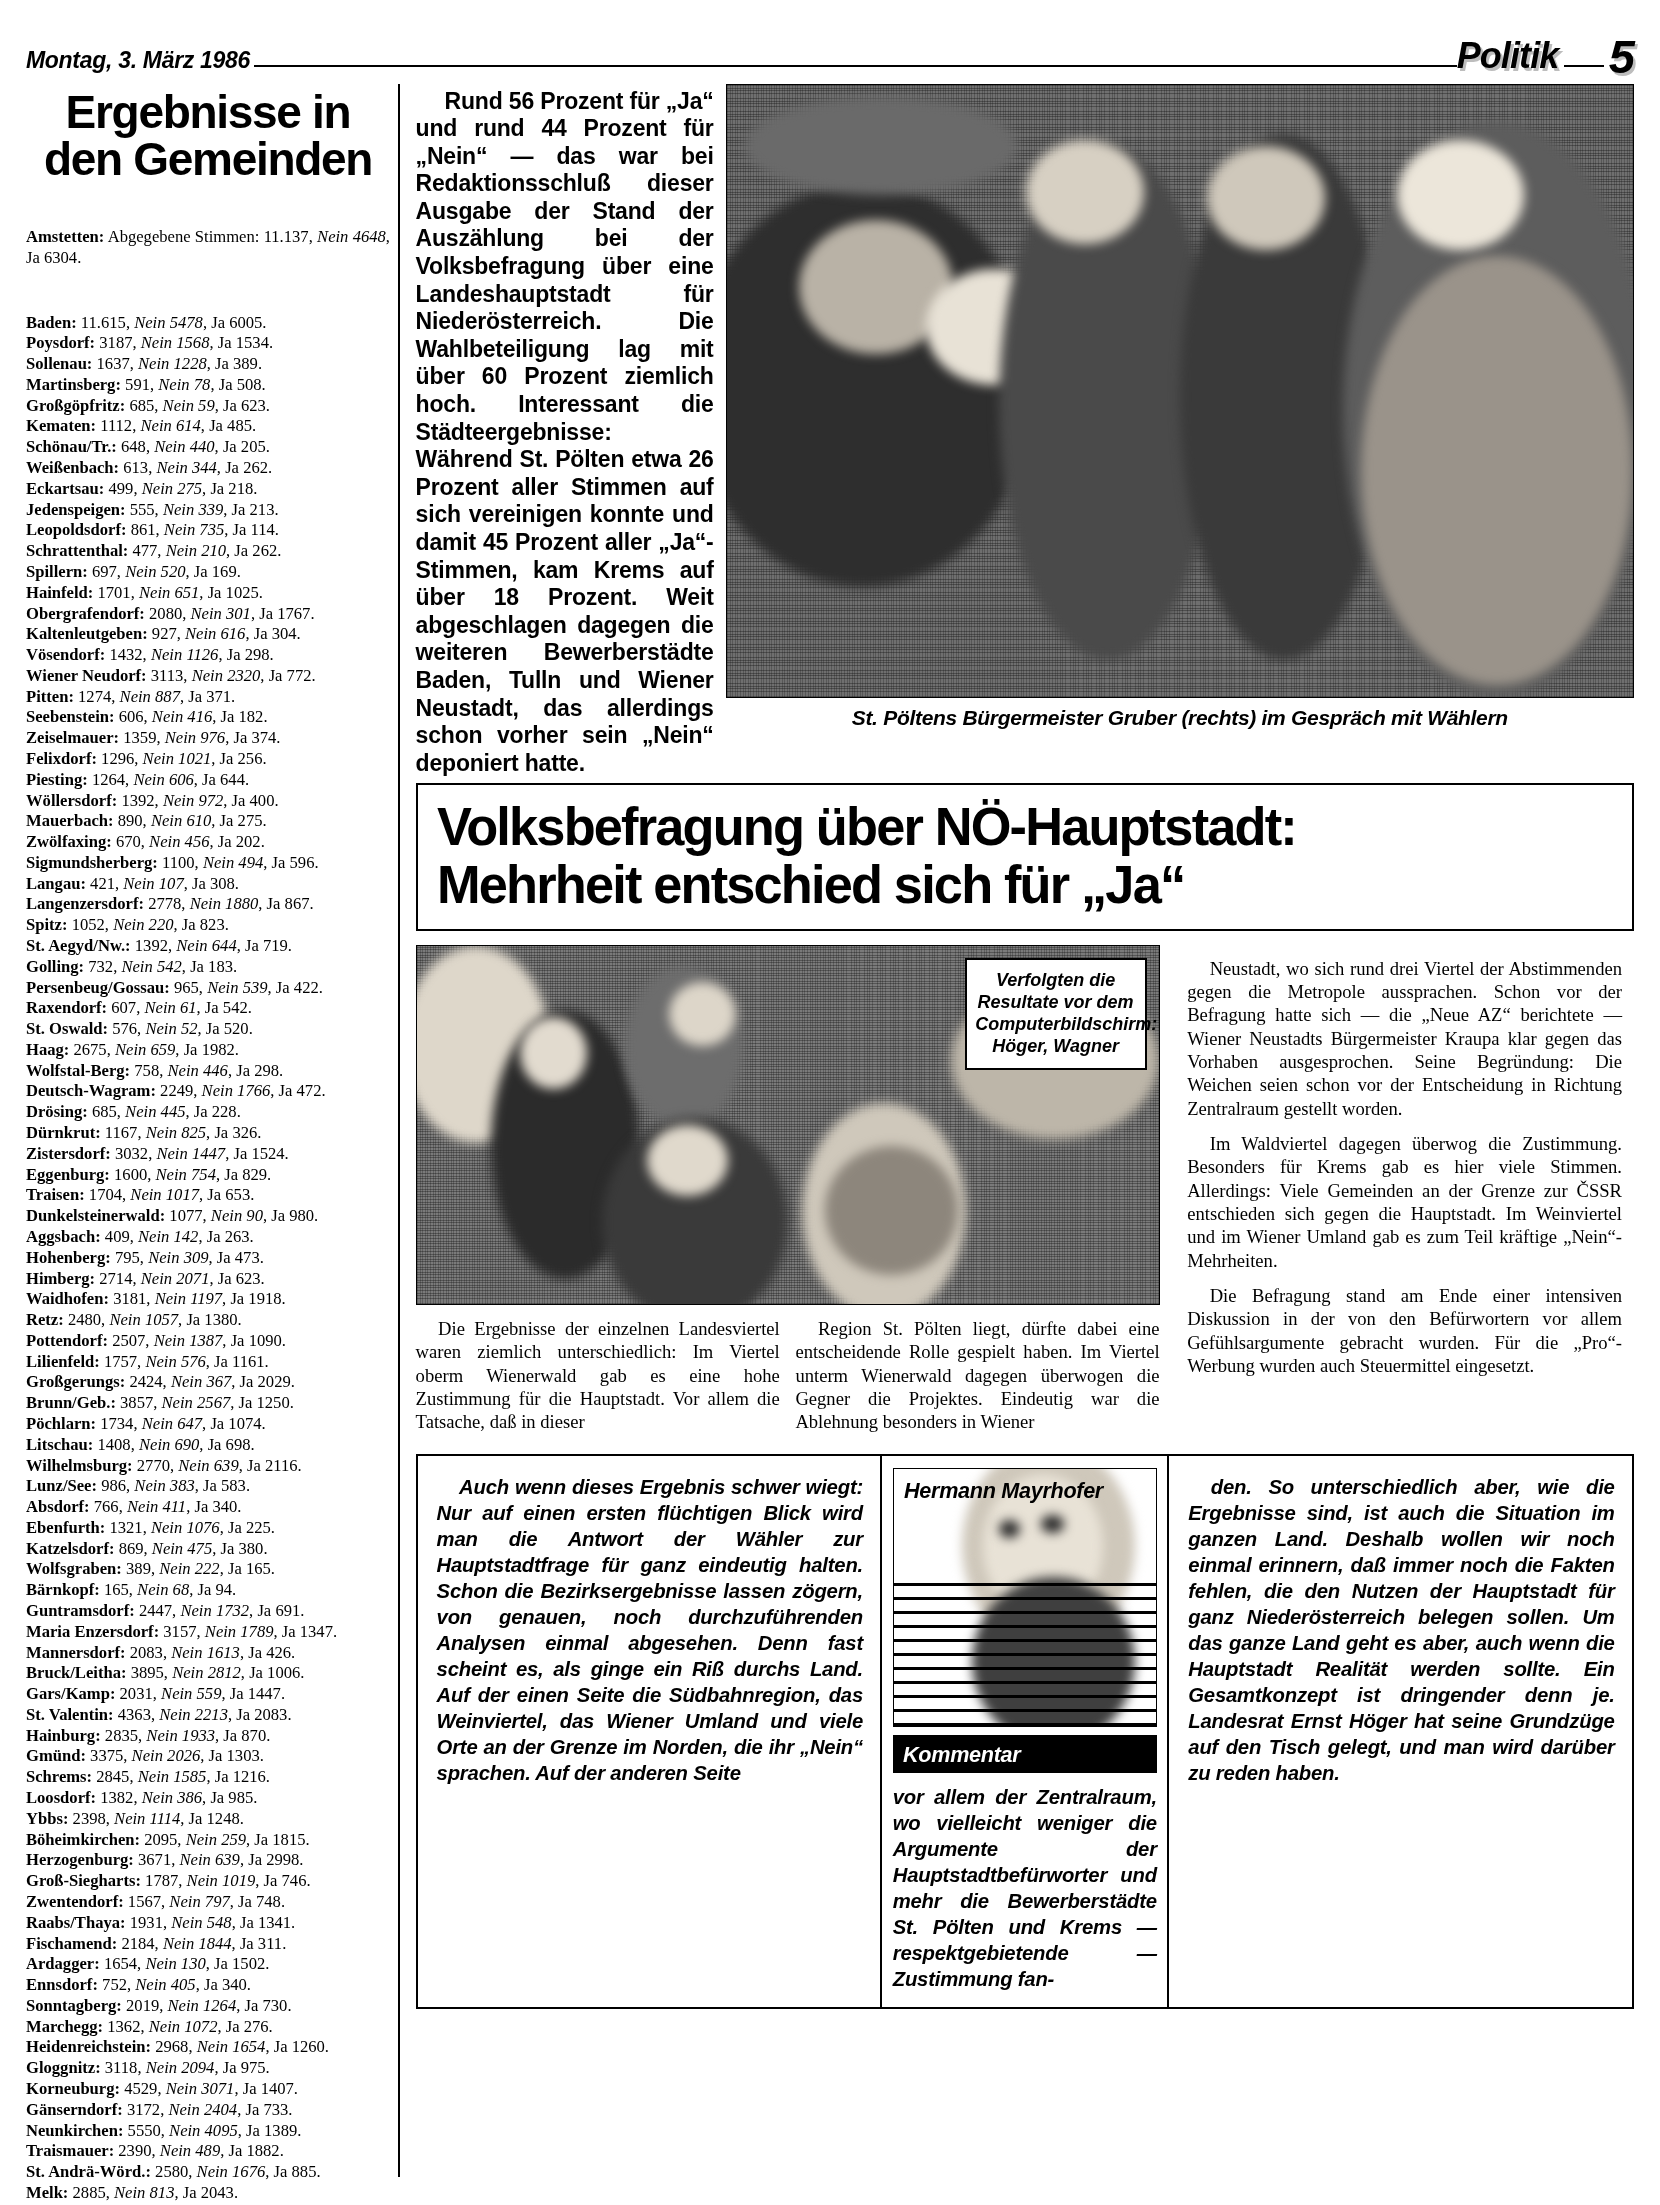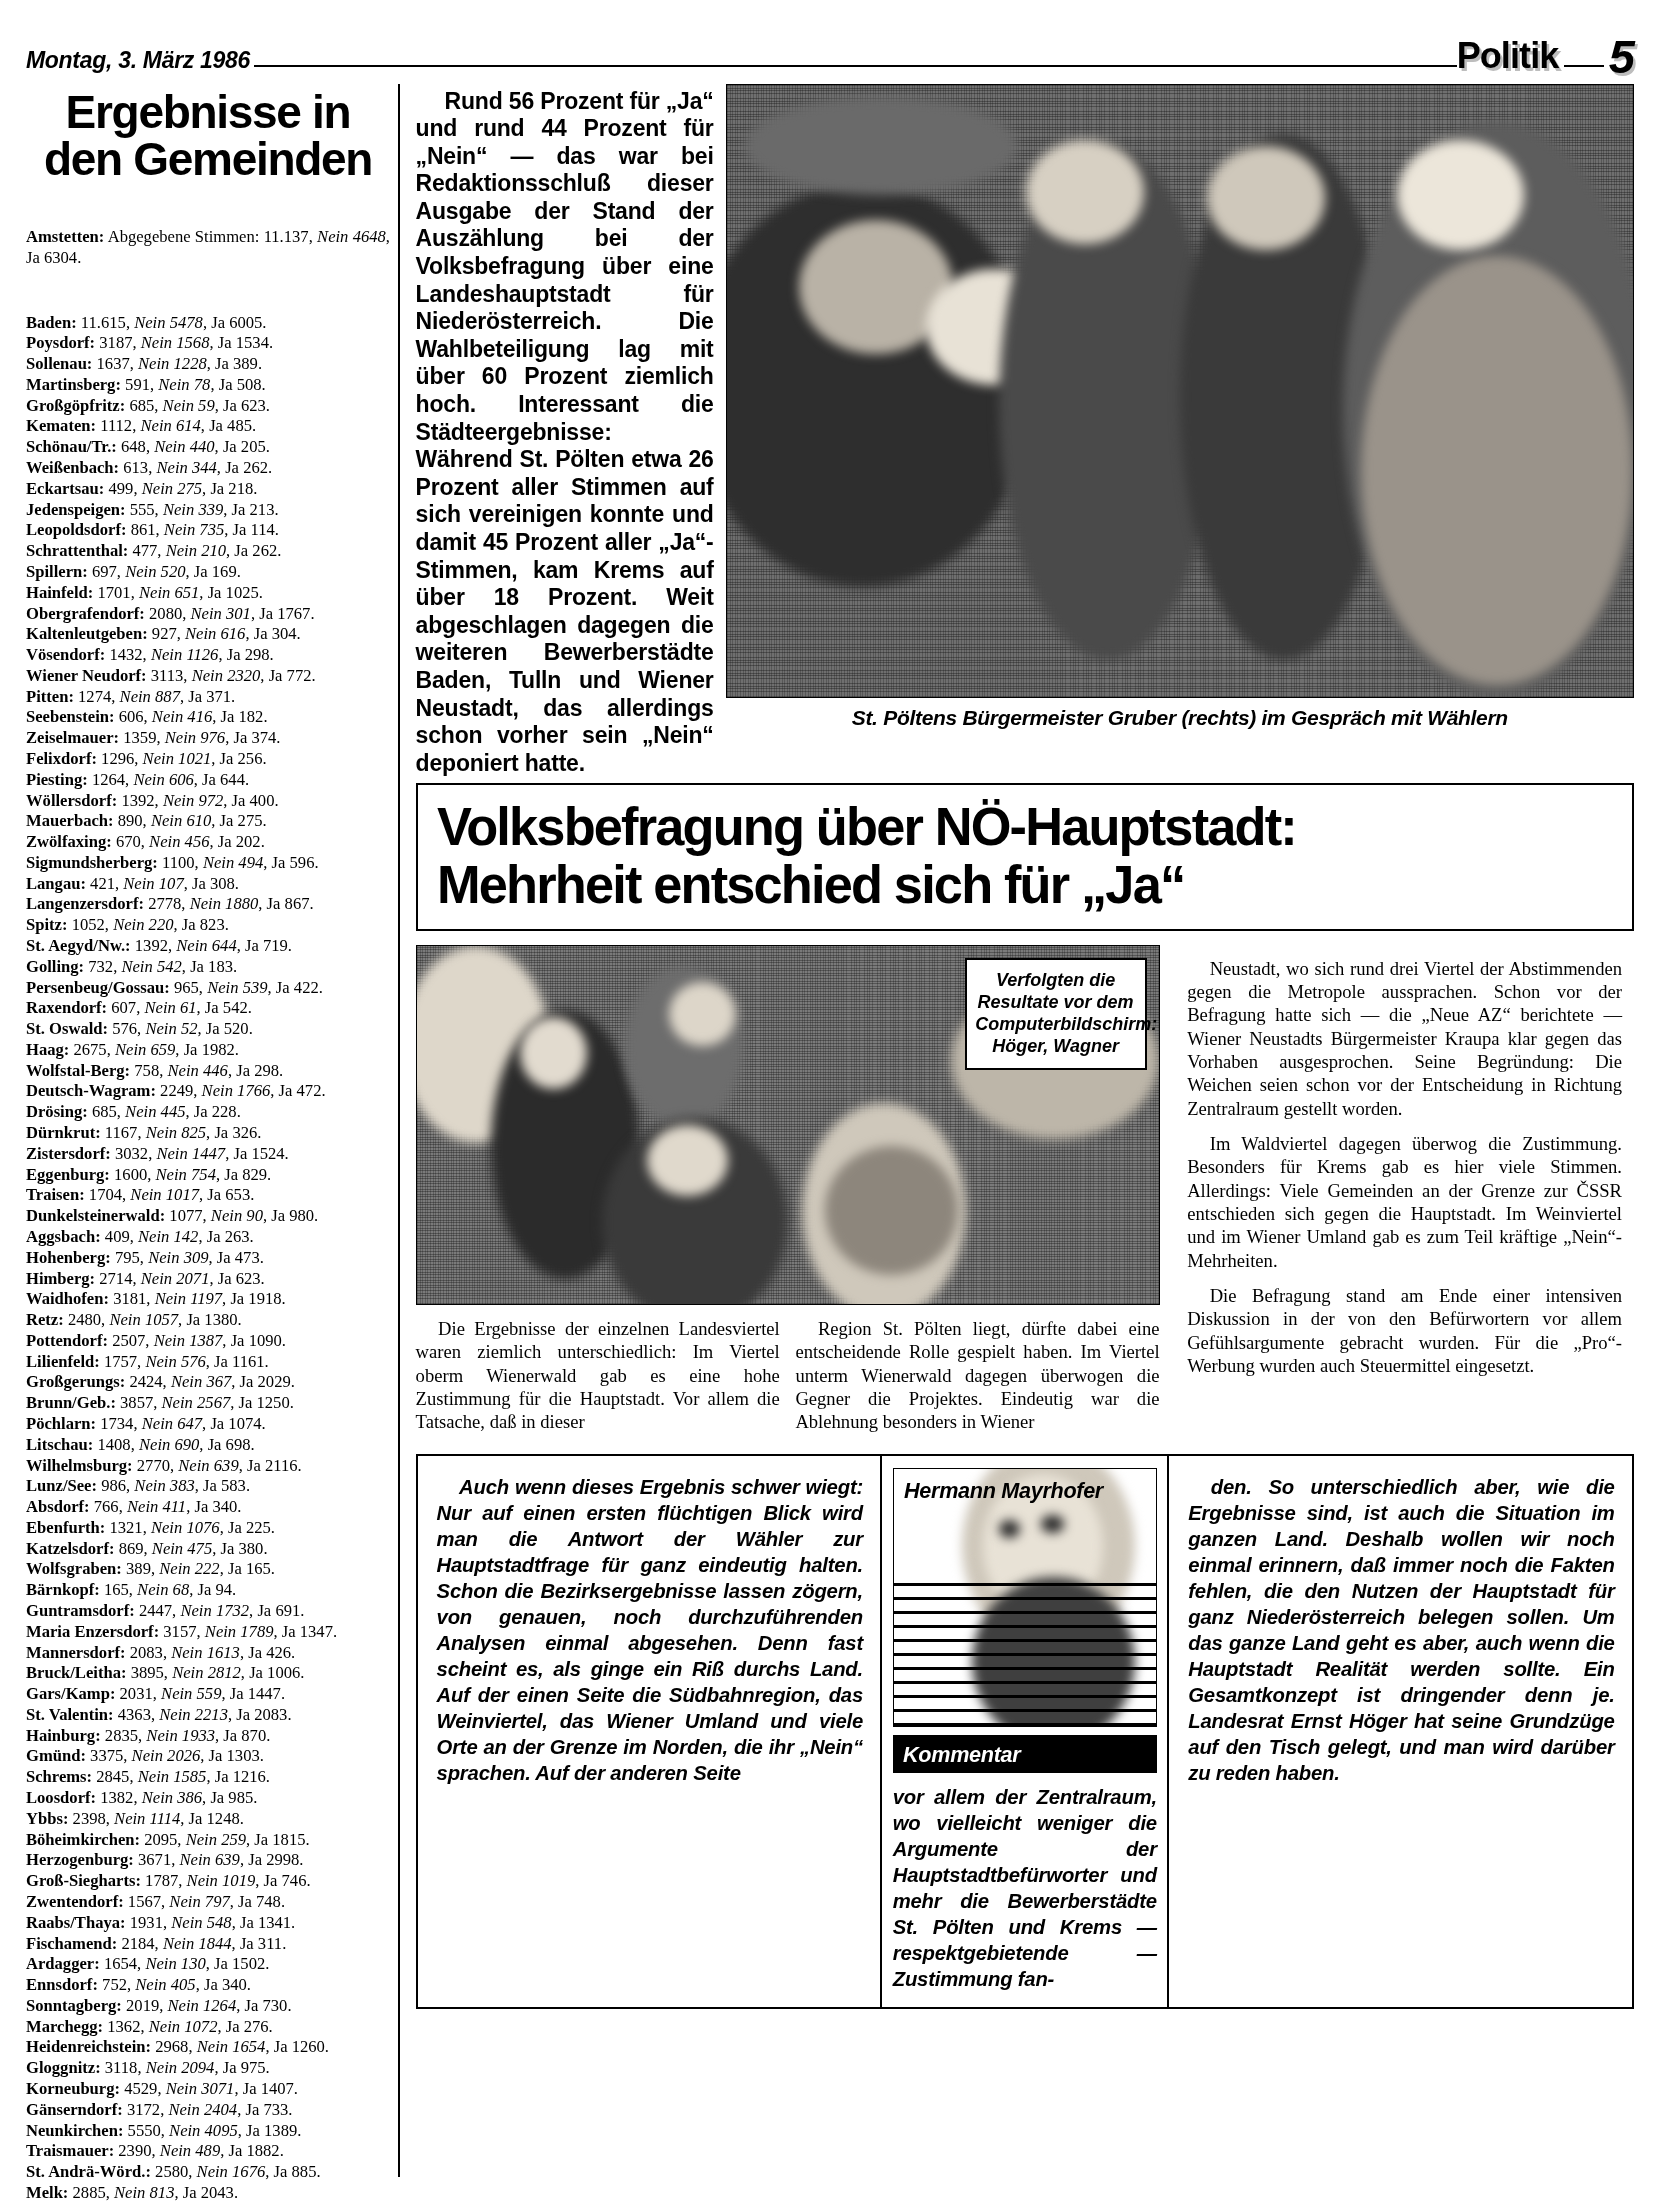--- a/index.html
+++ b/index.html
@@ -25,21 +25,21 @@
     font-weight:bold; font-style:italic;
     font-size:23px; letter-spacing:-0.3px;
     white-space:nowrap; padding-bottom:3.5px;
   }
   .masthead-rule {
     flex:1; height:0; border-bottom:2.6px solid #000;
     margin:0 0 10.4px 3.5px;
   }
   .masthead-section {
     font-family:"Liberation Sans", sans-serif;
-    font-weight:bold; 
+    font-weight:bold; font-style:italic;
     font-size:36px; letter-spacing:-0.9px;
     text-shadow:2.6px 2.6px 0 #bdbdbd;
     padding-bottom:0px; white-space:nowrap;
   }
   .masthead-rule2 {
     width:40px; height:0; border-bottom:2.6px solid #000;
     margin:0 5.2px 10.4px 5.2px;
   }
   .masthead-pageno {
     font-family:"Liberation Sans", sans-serif;

